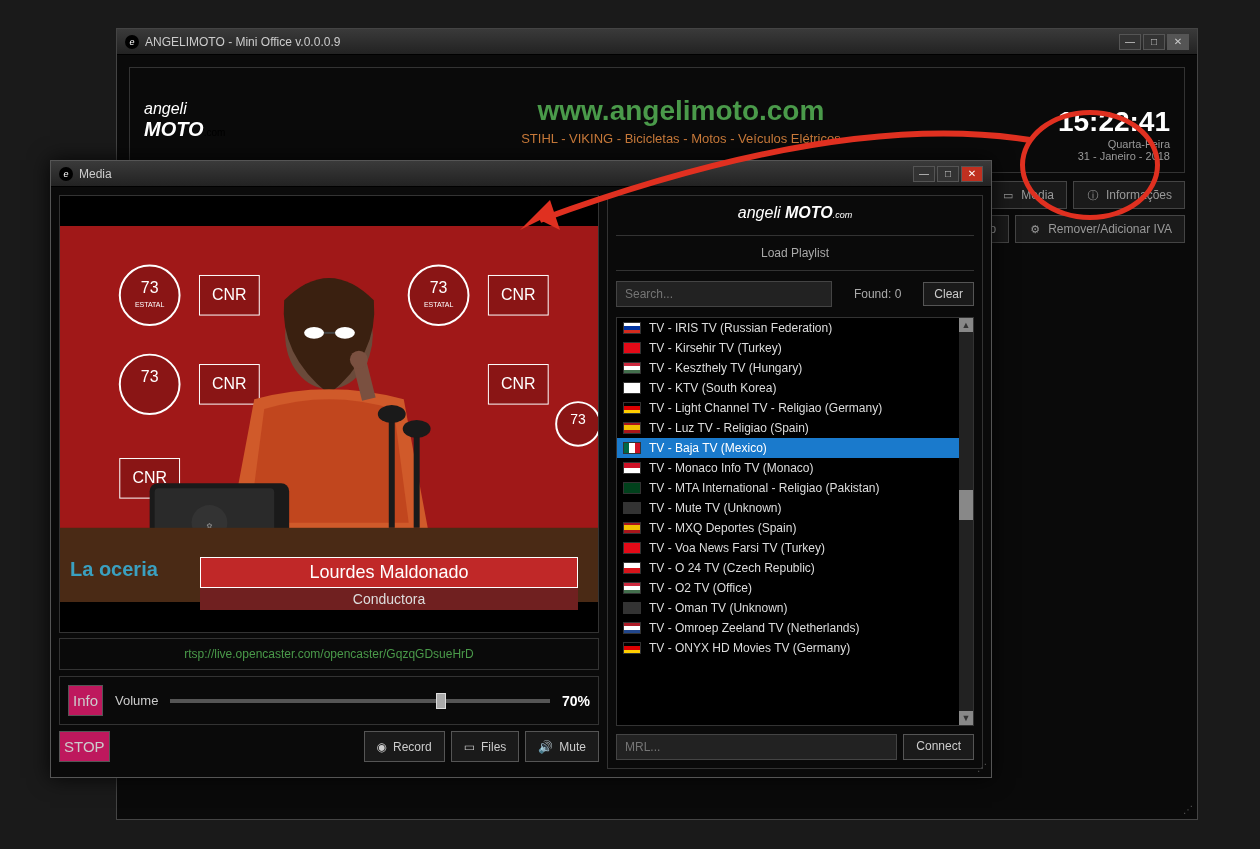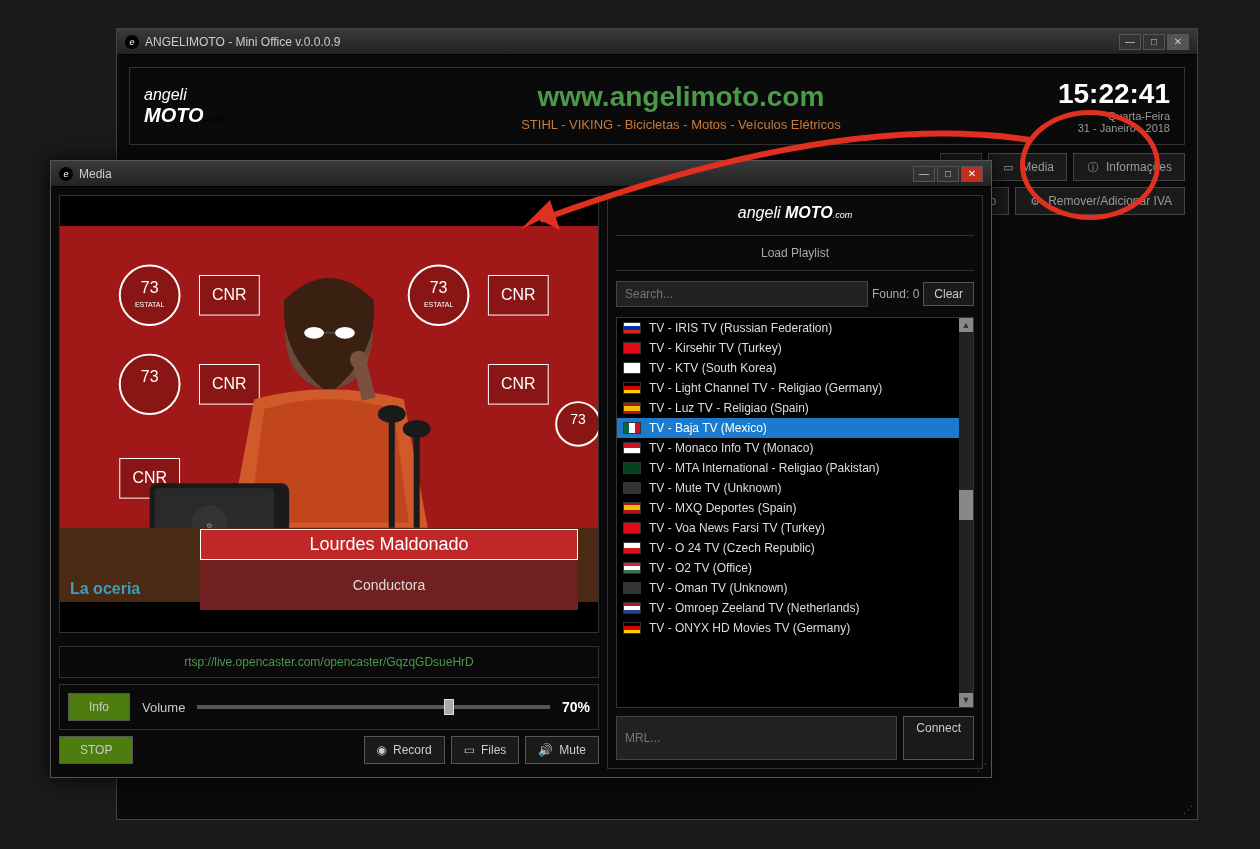--- a/index.html
+++ b/index.html
@@ -15,69 +15,69 @@
 
 .main-content { padding: 12px; }
 .header-box { border: 1px solid #333; padding: 10px 14px; display: flex; align-items: center; margin-bottom: 8px; }
 .logo-area { width: 160px; }
 .logo-text { color: #fff; font-style: italic; font-size: 16px; }
 .logo-moto { color: #fff; font-weight: bold; font-size: 20px; font-style: italic; }
 .logo-com { font-size: 10px; }
 .center-header { text-align: center; flex: 1; }
 .url-text { color: #4a9a4a; font-size: 28px; font-weight: bold; }
 .tagline { color: #c97a3a; font-size: 13px; margin-top: 4px; }
-.clock-area { text-align: right; }
+.clock-area { text-align: right; margin-top: 28px; }
 .clock-time { color: #fff; font-size: 28px; font-weight: bold; }
 .clock-date { color: #999; font-size: 11px; }
 
 .menu-row { display: flex; justify-content: flex-end; gap: 6px; margin-bottom: 6px; }
 .menu-btn { background: #1a1a1a; border: 1px solid #444; color: #999; font-size: 12px; padding: 6px 12px; display: flex; align-items: center; gap: 6px; cursor: pointer; }
 .menu-btn .mi { width: 14px; height: 14px; display: inline-flex; align-items: center; justify-content: center; font-size: 11px; }
 
 
 .media-window { position: absolute; left: 50px; top: 160px; width: 942px; height: 618px; background: #0a0a0a; border: 1px solid #555; box-shadow: 0 0 20px rgba(0,0,0,0.8); }
 .media-titlebar { height: 26px; background: linear-gradient(#3a3a3a, #222); display: flex; align-items: center; padding: 0 8px; color: #ccc; font-size: 12px; border-bottom: 1px solid #000; }
 .media-titlebar .icon-e { width: 14px; height: 14px; border-radius: 50%; background: #000; display: inline-flex; align-items: center; justify-content: center; margin-right: 6px; font-size: 9px; font-style: italic; color: #fff; }
 .media-titlebar .win-controls .win-btn.close { background: #c03020; color: #fff; }
 
 .media-body { display: flex; padding: 8px; gap: 8px; height: calc(100% - 26px); }
 .left-panel { flex: 0 0 540px; display: flex; flex-direction: column; }
 .video-box { height: 438px; border: 1px solid #333; background: #000; position: relative; overflow: hidden; }
 .video-scene { position: absolute; left: 0; top: 30px; right: 0; bottom: 30px; background: #a01818; }
 .video-lower { position: absolute; left: 140px; bottom: 22px; right: 20px; }
 .video-name-bar { background: #c02828; color: #fff; text-align: center; padding: 4px; font-size: 18px; border: 1px solid #fff; margin-top: 12px; }
-.video-role-bar { background: #702020; color: #ddd; text-align: center; padding: 17px; font-size: 14px; }
-.video-watermark { position: absolute; left: 10px; bottom: 34px; color: #3aa0c0; font-size: 16px; font-weight: bold; }
-.url-bar { border: 1px solid #333; padding: 8px; text-align: center; color: #4a9a4a; font-size: 12px; margin-top: 13px; }
+.video-role-bar { background: #702020; color: #ddd; text-align: center; padding: 3px; font-size: 14px; }
+.video-watermark { position: absolute; left: 10px; bottom: 51px; color: #3aa0c0; font-size: 20px; font-weight: bold; }
+.url-bar { border: 1px solid #333; padding: 8px; text-align: center; color: #4a9a4a; font-size: 12px; margin-top: 5px; }
 .vol-row { border: 1px solid #333; padding: 8px; display: flex; align-items: center; gap: 12px; margin-top: 6px; }
-.info-btn, .stop-btn { border: 1px solid #555; background: #4d7c0f; color: #ccc; font-size: 12px; padding: 6px 20px; cursor: pointer; }
+.info-btn, .stop-btn { border: 1px solid #555; background: #be185d; color: #ccc; font-size: 15px; padding: 6px 4px; cursor: pointer; }
 .vol-label { color: #ccc; font-size: 13px; }
 .slider { flex: 1; height: 4px; background: #555; position: relative; cursor: pointer; }
 .slider-thumb { position: absolute; left: 70%; top: -6px; width: 10px; height: 16px; background: #aaa; border: 1px solid #ddd; }
 .vol-val { color: #fff; font-size: 14px; font-weight: bold; }
 .ctrl-row { display: flex; gap: 6px; margin-top: 6px; }
 .ctrl-row .spacer { flex: 1; }
 .ctrl-btn { border: 1px solid #555; background: #1a1a1a; color: #ccc; font-size: 12px; padding: 6px 12px; display: flex; align-items: center; gap: 6px; cursor: pointer; }
 
 .right-panel { flex: 1; border: 1px solid #333; padding: 8px; display: flex; flex-direction: column; }
 .right-logo { text-align: center; color: #fff; font-style: italic; margin-bottom: 6px; }
 .load-pl { text-align: center; color: #aaa; font-size: 12px; padding: 10px 0; border-top: 1px solid #333; border-bottom: 1px solid #333; cursor: pointer; margin-top: 7px; }
-.search-row { display: flex; gap: 4px; margin: 10px 0; align-items: center; }
+.search-row { display: flex; gap: 22px; margin: 10px 0; align-items: center; }
 .search-input { flex: 1; background: #222; border: 1px solid #444; color: #888; padding: 5px 8px; font-size: 12px; }
 .found-text { color: #aaa; font-size: 12px; }
 .clear-btn { border: 1px solid #555; background: #1a1a1a; color: #ccc; font-size: 12px; padding: 4px 10px; cursor: pointer; }
 .channel-list { flex: 1; border: 1px solid #333; background: #000; overflow-y: auto; position: relative; }
 .channel-item { padding: 3px 6px; color: #ddd; font-size: 12px; display: flex; align-items: center; gap: 8px; cursor: pointer; }
 .channel-item.selected { background: #1a7acc; color: #fff; }
 .flag { width: 18px; height: 12px; background: #555; display: inline-block; border: 1px solid #333; }
 .scrollbar { position: absolute; right: 0; top: 0; bottom: 0; width: 14px; background: #222; }
 .scroll-thumb { position: absolute; right: 0; width: 14px; top: 172px; height: 30px; background: #888; }
 .scroll-arrow { position: absolute; right: 0; width: 14px; height: 14px; background: #888; font-size: 9px; text-align: center; line-height: 14px; color: #333; cursor: pointer; }
 .mrl-row { display: flex; gap: 6px; margin-top: 8px; }
-.mrl-input { flex: 1; background: #222; border: 1px solid #444; color: #8b5cf6; padding: 14px 8px; font-size: 12px; }
+.mrl-input { flex: 1; background: #222; border: 1px solid #444; color: #8b5cf6; padding: 5px 8px; font-size: 12px; }
 .connect-btn { border: 1px solid #555; background: #1a1a1a; color: #ccc; font-size: 12px; padding: 4px 12px; cursor: pointer; }
 
 
 .red-circle { position: absolute; left: 1020px; top: 110px; width: 140px; height: 110px; border: 5px solid #e03020; border-radius: 50%; pointer-events: none; }
 .red-arrow { position: absolute; left: 490px; top: 100px; width: 560px; height: 140px; pointer-events: none; }
 
 
 .flag-ru { background: linear-gradient(#fff 33%, #0033a0 33% 66%, #d52b1e 66%); }
 .flag-tr { background: #e30a17; }
 .flag-hu { background: linear-gradient(#cd2a3e 33%, #fff 33% 66%, #436f4d 66%); }
@@ -250,20 +250,24 @@
       <div class="channel-list" id="channel-list">
         <div class="channel-item">
             <span class="flag flag-ru"></span>
             <span>TV - IRIS TV (Russian Federation)</span>
           </div>
           <div class="channel-item">
             <span class="flag flag-tr"></span>
             <span>TV - Kirsehir TV (Turkey)</span>
           </div>
           <div class="channel-item">
+            <span class="flag flag-hu"></span>
+            <span>TV - Keszthely TV (Hungary)</span>
+          </div>
+          <div class="channel-item">
             <span class="flag flag-kr"></span>
             <span>TV - KTV (South Korea)</span>
           </div>
           <div class="channel-item">
             <span class="flag flag-de"></span>
             <span>TV - Light Channel TV - Religiao (Germany)</span>
           </div>
           <div class="channel-item">
             <span class="flag flag-es"></span>
             <span>TV - Luz TV - Religiao (Spain)</span>

